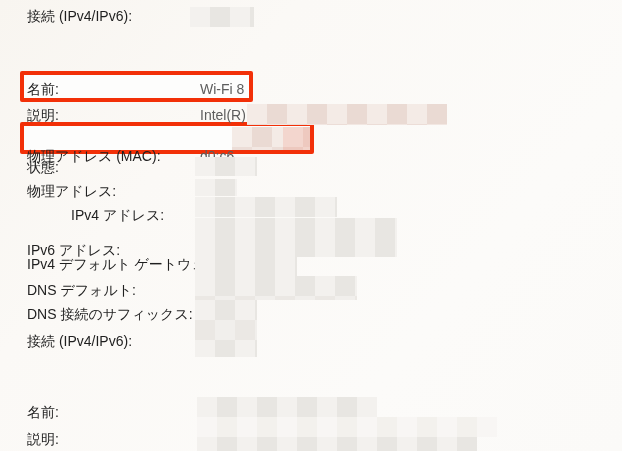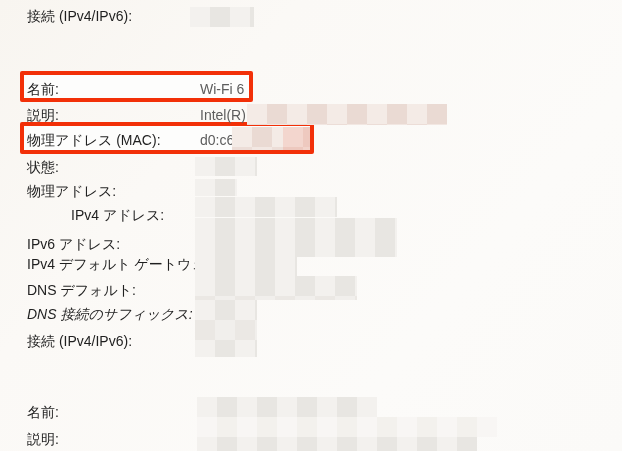--- a/index.html
+++ b/index.html
@@ -9,23 +9,23 @@
     overflow:hidden;
     background:linear-gradient(130deg,#f8f5f0 0%,#fbf9f6 30%,#fcfbf9 70%,#fbfaf8 100%);
     font-family:"Liberation Sans","DejaVu Sans",sans-serif;
     font-size:14px;
     color:#1f1f1f;
   }
   .row{position:absolute;left:0;width:622px;height:20px;line-height:20px;white-space:nowrap;}
   .row .lbl{position:absolute;left:27px;top:0;color:#1f1f1f;}
   .row .val{position:absolute;left:200px;top:0;color:#5d5d5d;}
   
-  .r0{top:6px;}  .r1{top:79px;} .r2{top:105px;} .r3{top:130px;text-decoration:underline;}
-  .r4{top:157px;text-align:center;} .r5{top:181px;} .r6{top:205px;margin-left:44px;} .r7{top:234px;}
-  .r8{top:254px;} .r9{top:280px;} .r10{top:304px;font-style:italic;} .r11{top:331px;}
+  .r0{top:6px;}  .r1{top:79px;} .r2{top:105px;} .r3{top:146px;text-decoration:underline;}
+  .r4{top:157px;text-align:center;} .r5{top:181px;} .r6{top:205px;margin-left:44px;} .r7{top:240px;}
+  .r8{top:254px;} .r9{top:280px;} .r10{top:304px;} .r11{top:331px;}
   .r12{top:402px;} .r13{top:429px;}
 
   
   .hl{
     position:absolute;
     border:4px solid #f23008;
     border-radius:2px;
     background:#fdfdfc;
     box-sizing:border-box;
   }
@@ -74,21 +74,21 @@
 
   <div class="hl hl-name"></div>
   <div class="hl hl-mac"></div>
 
   <div class="row r0">
     <span class="lbl">接続 (IPv4/IPv6):</span>
   </div>
 
   <div class="row r1">
     <span class="lbl">名前:</span>
-    <span class="val">Wi-Fi 6</span>
+    <span class="val">Wi-Fi 8</span>
   </div>
 
   <div class="row r2">
     <span class="lbl">説明:</span>
     <span class="val">Intel(R)</span>
   </div>
 
   <div class="row r3">
     <span class="lbl">物理アドレス (MAC):</span>
     <span class="val">d0:c6</span>

